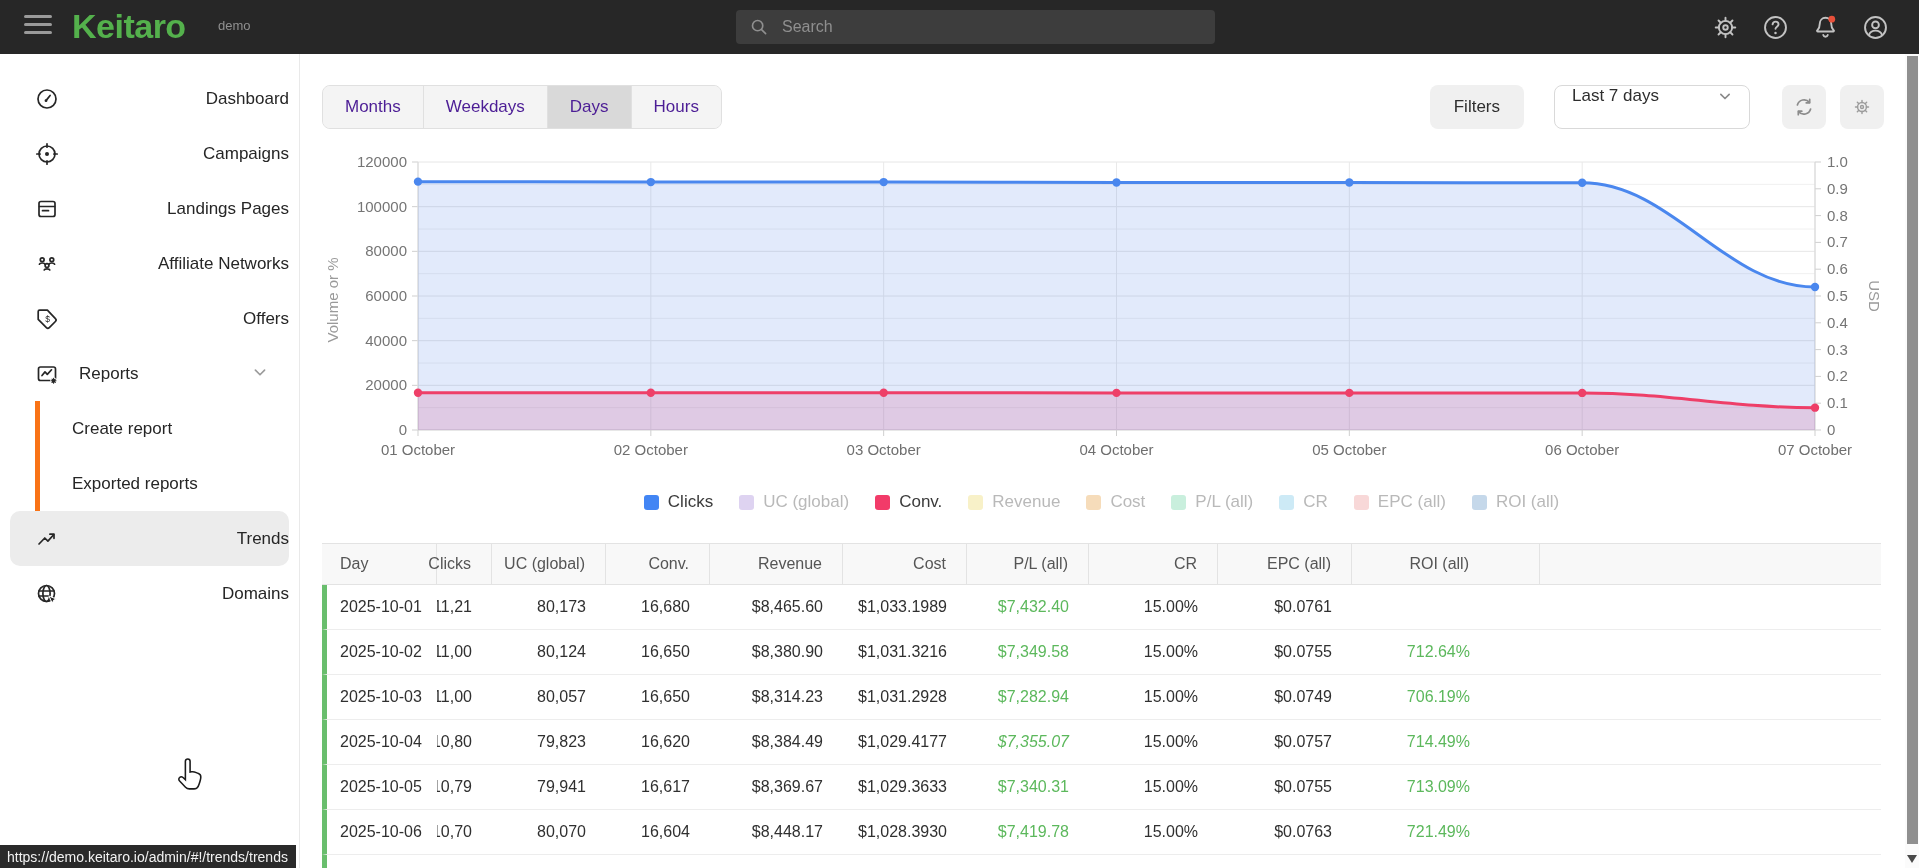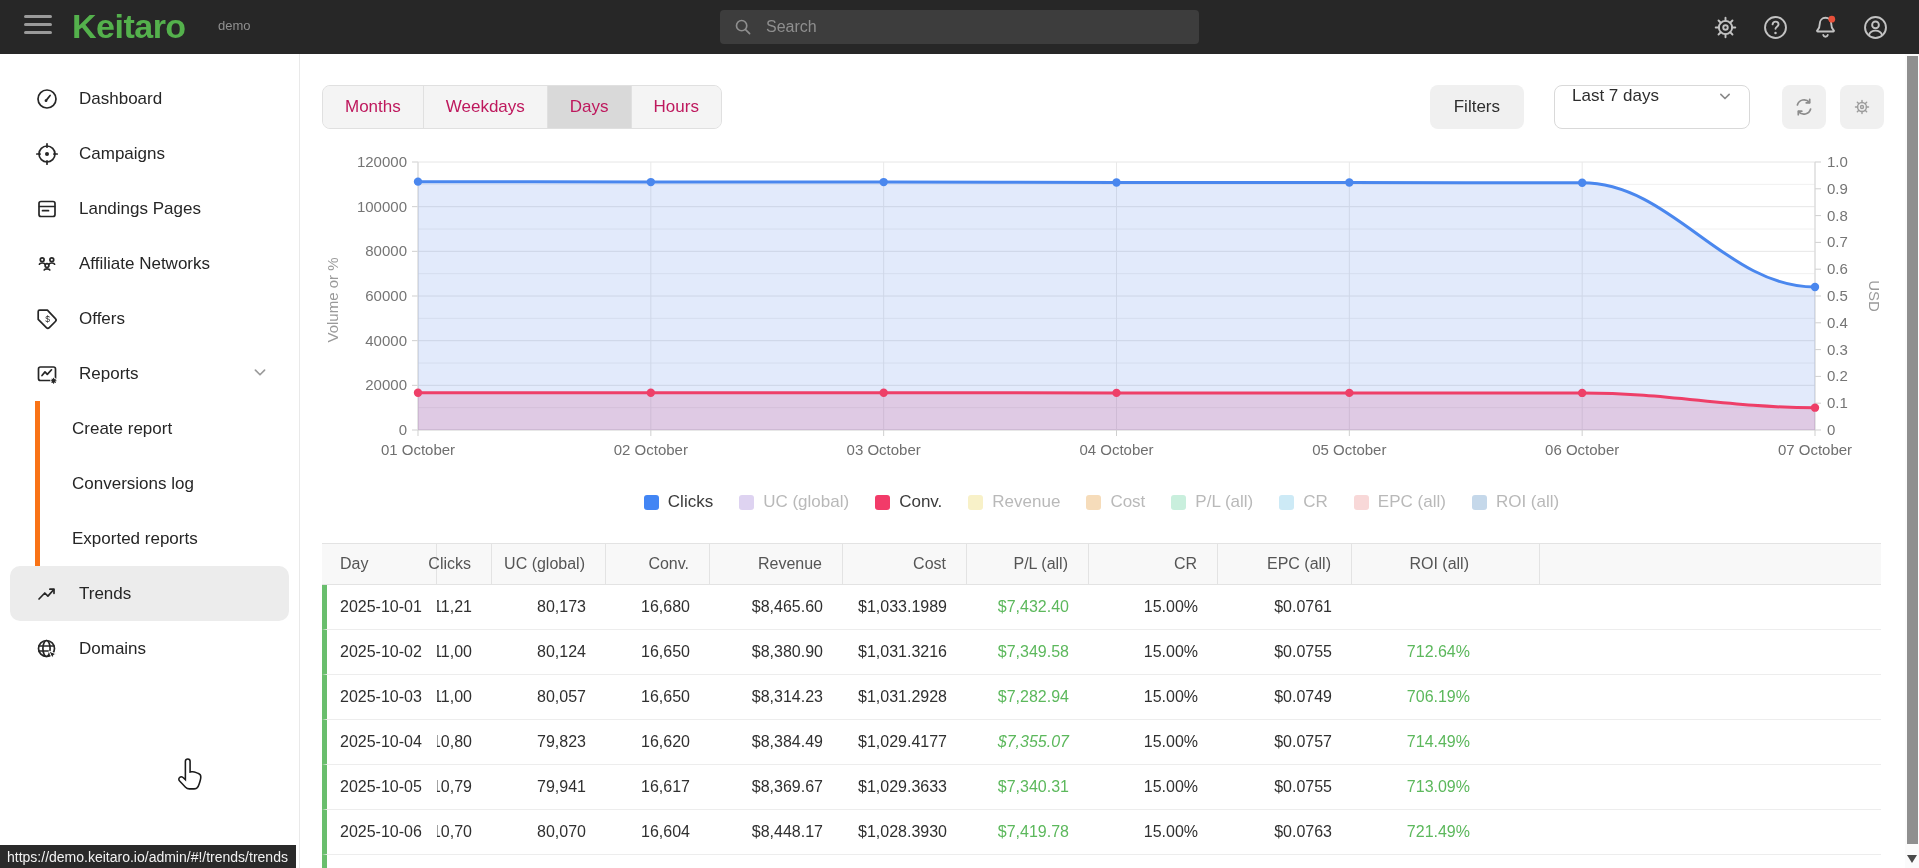--- a/index.html
+++ b/index.html
@@ -6,45 +6,45 @@
   html,body { width:1919px; height:868px; overflow:hidden; background:#fff;
               font-family:"Liberation Sans", sans-serif; }
   .app { position:absolute; inset:0; width:1919px; height:868px; overflow:hidden; background:#fff; }
 
   
   .topbar { position:absolute; left:0; top:0; width:1919px; height:54px; background:#272727; z-index:30; }
   .hamburger { position:absolute; left:24px; top:15px; width:28px; height:24px; cursor:pointer; }
   .hamburger span { display:block; height:3px; background:#9a9a9a; border-radius:2px; margin-bottom:5px; }
   .brand { position:absolute; left:72px; top:7px; font-size:34px; font-weight:bold; letter-spacing:-0.5px; color:#54b14c; }
   .brand-badge { position:absolute; left:218px; top:18px; font-size:13px; color:#8f8f8f; }
-  .searchbox { position:absolute; left:720px; top:10px; width:479px; height:34px; background:#3d3d3d; border-radius:4px; display:flex; align-items:center; padding:0 12px; }
+  .searchbox { position:absolute; left:736px; top:10px; width:479px; height:34px; background:#3d3d3d; border-radius:4px; display:flex; align-items:center; padding:0 12px; }
   .searchbox svg { flex:0 0 auto; margin-right:12px; }
   .searchbox input { background:transparent; border:none; outline:none; color:#d7d7d7; font-size:16px; width:100%; font-family:"Liberation Sans",sans-serif; }
   .searchbox input::placeholder { color:#8f8f8f; }
   .top-icons { position:absolute; right:30px; top:0; height:54px; display:flex; align-items:center; gap:23px; }
   .tico { width:27px; height:27px; position:relative; cursor:pointer; }
   .tico svg { width:27px; height:27px; }
 
   
   .sidebar { position:absolute; left:0; top:54px; width:300px; bottom:0; background:#fff; border-right:1px solid #e9e9e9; padding-top:17px; z-index:5; }
-  .side-item { height:55px; margin:0 10px; border-radius:10px; display:flex; align-items:center; padding-left:25px; cursor:pointer; color:#262626; }
+  .side-item { height:55px; margin:0 10px; border-radius:10px; display:flex; align-items:center; padding-left:25px; cursor:pointer; color:#262626;justify-content:space-between; }
   .side-item.active { background:#ececec; }
   .side-item .sicon { width:24px; height:24px; margin-right:20px; color:#262626; flex:0 0 auto; }
   .side-item .sicon svg { width:24px; height:24px; stroke:#262626; stroke-width:1.7; fill:none; stroke-linecap:round; stroke-linejoin:round; }
   .side-item .slabel { font-size:17px; }
   .side-item .chev { margin-left:auto; margin-right:18px; }
   .side-sub { margin-left:35px; border-left:5px solid #f97316; }
   .side-sub .sub-item { height:55px; display:flex; align-items:center; padding-left:32px; font-size:17px; color:#262626; cursor:pointer; }
 
   
   .main { position:absolute; left:300px; top:54px; right:14px; bottom:0; background:#fff; }
 
   .toolbar { position:absolute; left:22px; right:21px; top:31px; height:44px; display:flex; align-items:center; }
   .tabs { display:flex; border:1px solid #e0e0e0; border-radius:8px; overflow:hidden; background:#f4f4f4; height:44px; }
-  .tab { padding:0 22px; display:flex; align-items:center; font-size:17px; color:#be185d; border-right:1px solid #e0e0e0; cursor:pointer; background:#f4f4f4; }
+  .tab { padding:0 22px; display:flex; align-items:center; font-size:17px; color:#4c1d95; border-right:1px solid #e0e0e0; cursor:pointer; background:#f4f4f4; }
   .tab:last-child { border-right:none; }
   .tab.active { background:#d9d9d9; }
   .toolbar .spacer { flex:1; }
   .btn { height:44px; background:#f0f0f0; border-radius:8px; border:none; font-size:17px; color:#2e2e2e; padding:0 24px; cursor:pointer; font-family:"Liberation Sans",sans-serif; }
   .select { height:44px; width:196px; background:#fff; border:1px solid #d9d9d9; border-radius:8px; display:flex; padding:0 14px 0 17px; margin-left:30px; cursor:pointer; }
   .select .sel-val { font-size:17px; color:#2e2e2e; flex:1; }
   .iconbtn { width:44px; height:44px; background:#f0f0f0; border-radius:8px; border:none; display:flex; align-items:center; justify-content:center; cursor:pointer; }
   .iconbtn.refresh { margin-left:32px; }
   .iconbtn.gearbtn { margin-left:14px; }
 
@@ -182,21 +182,20 @@
             <circle cx="18.6" cy="18.8" r="1.7" fill="#262626" stroke="none"></circle>
             <path d="M18.6 16.4v4.8M16.2 18.8h4.8M17 17.1l3.3 3.3M17 20.5l3.3-3.3" stroke-width="1.1"></path>
           </svg></span>
         <span class="slabel">Reports</span>
         <span class="chev"><svg width="22" height="22" viewBox="0 0 24 24" fill="none" stroke="#9b9b9b" stroke-width="1.8" stroke-linecap="round" stroke-linejoin="round">
             <path d="M7 10l5 5 5-5"></path>
           </svg></span>
       </div>
       <div class="side-sub">
         <div class="sub-item">Create report</div>
-        <div class="sub-item">Conversions log</div>
         <div class="sub-item">Exported reports</div>
       </div>
       <div class="side-item active">
         <span class="sicon"><svg viewBox="0 0 24 24">
             <path d="M4 17l5.8-6 3.1 3.1 5.7-6.4"></path>
             <path d="M14.9 7.2h4.1v4.1"></path>
           </svg></span>
         <span class="slabel">Trends</span>
       </div>
       <div class="side-item">

